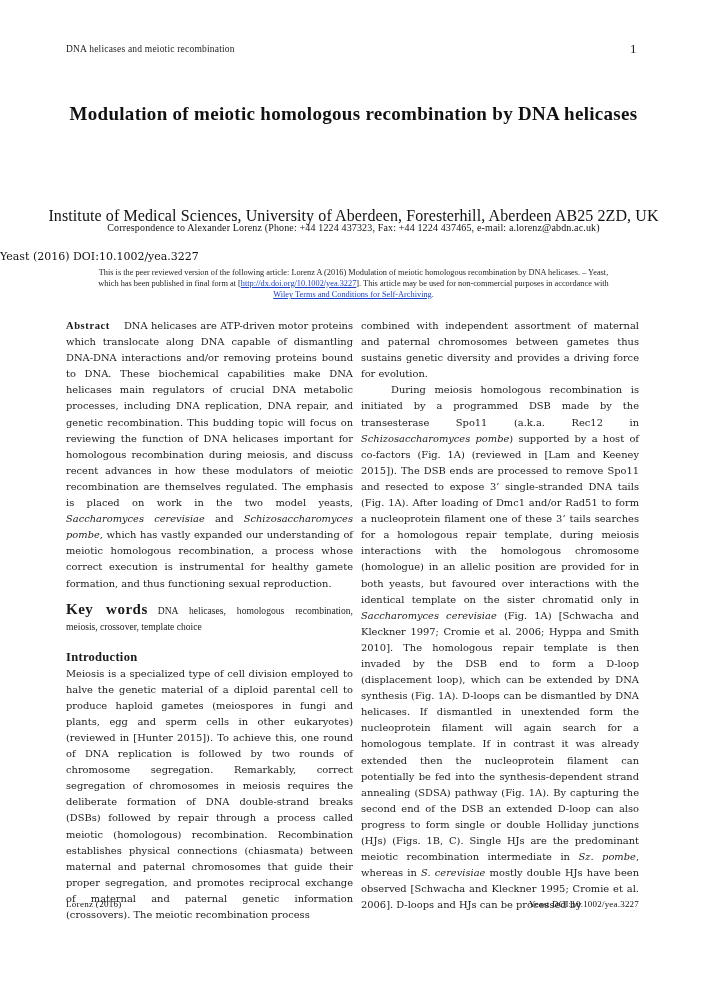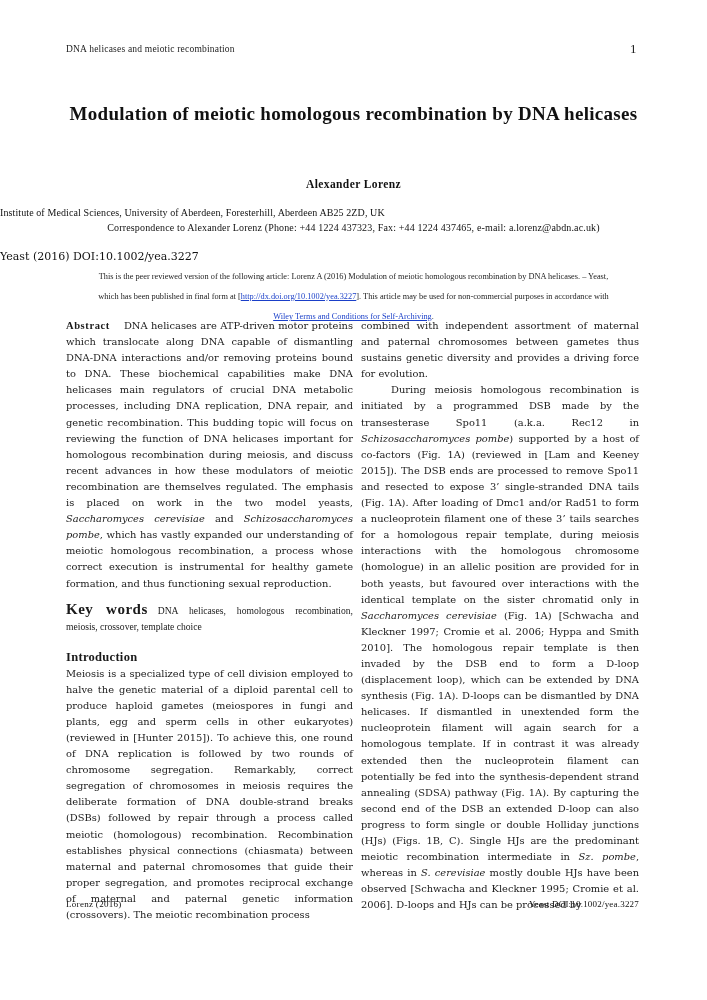--- a/index.html
+++ b/index.html
@@ -2,24 +2,24 @@
 <html><head>
   <meta charset="utf-8">
   <style>
     html, body { margin: 0; padding: 0; background: #ffffff; }
     body { width: 707px; height: 1000px; position: relative; overflow: hidden; color: #111; }
     .page { position: absolute; left: 0; top: 0; width: 707px; height: 981px; }
     .running-head { position: absolute; left: 66px; top: 44px; font-family: "Liberation Serif", serif; font-size: 9.5px; letter-spacing: 0.2px; color: #222; }
     .page-num { position: absolute; left: 630px; top: 41px; font-family: "Liberation Serif", serif; font-size: 13px; color: #222; }
     .title { position: absolute; left: 60px; top: 100px; width: 587px; text-align: center; font-family: "Liberation Serif", serif; font-weight: bold; font-size: 19px; line-height: 28px; letter-spacing: 0.3px; color: #111; }
     .author { position: absolute; left: 0; top: 178px; width: 707px; text-align: center; font-family: "Liberation Serif", serif; font-weight: bold; font-size: 11.5px; letter-spacing: 0.4px; }
-    .affil { position: absolute; left: 0; top: 207px; width: 707px; text-align: left; font-family: "Liberation Serif", serif; font-size: 10px; letter-spacing: 0.1px; }
+    .affil { position: absolute; left: 0; top: 207px; width: 707px; text-align: center; font-family: "Liberation Serif", serif; font-size: 16px; letter-spacing: 0.1px; }
     .corresp { position: absolute; left: 0; top: 222px; width: 707px; text-align: center; font-family: "Liberation Serif", serif; font-size: 10px; letter-spacing: 0.15px; }
     .journal { position: absolute; left: 0; top: 250px; width: 707px; text-align: left; font-family: "DejaVu Serif", serif; font-size: 11px; }
-    .notice { position: absolute; left: 90px; top: 267px; width: 527px; text-align: center; font-family: "Liberation Serif", serif; font-size: 8.3px; line-height: 20px; color: #222; }
+    .notice { position: absolute; left: 90px; top: 267px; width: 527px; text-align: center; font-family: "Liberation Serif", serif; font-size: 8.3px; line-height: 11px; color: #222; }
     .notice a { color: #1a3fc8; text-decoration: underline; }
     .col { position: absolute; top: 318px; font-family: "DejaVu Serif", serif; font-size: 9.9px; line-height: 16.1px; text-align: justify; color: #1a1a1a; }
     .col-left { left: 66px; width: 287px; }
     .col-right { left: 361px; width: 278px; }
     .col p { margin: 0; }
     .indent { text-indent: 30px; }
     .label-bold { font-family: "Liberation Serif", serif; font-weight: bold; font-size: 10.5px; letter-spacing: 0.6px; margin-right: 14px; }
     .keywords { margin-top: 9px !important; font-family: "Liberation Serif", serif; font-size: 9.6px; line-height: 16px; }
     .kw-label { font-family: "Liberation Serif", serif; font-weight: bold; font-size: 15px; letter-spacing: 0.5px; margin-right: 10px; }
     .section-head { margin-top: 14px !important; font-family: "Liberation Serif", serif; font-weight: bold; font-size: 12.5px; line-height: 17px; letter-spacing: 0.3px; }
@@ -29,21 +29,20 @@
   </style>
 </head>
 <body>
 
 <div class="page">
 
   <div class="running-head">DNA helicases and meiotic recombination</div>
   <div class="page-num">1</div>
 
   <div class="title">Modulation of meiotic homologous recombination by DNA helicases</div>
-  <div class="author">Alexander Lorenz</div>
   <div class="affil">Institute of Medical Sciences, University of Aberdeen, Foresterhill, Aberdeen AB25 2ZD, UK</div>
   <div class="corresp">Correspondence to Alexander Lorenz (Phone: +44 1224 437323, Fax: +44 1224 437465, e-mail: a.lorenz@abdn.ac.uk)</div>
 
   <div class="journal">Yeast (2016) DOI:10.1002/yea.3227</div>
 
   <div class="notice">
     <span>This is the peer reviewed version of the following article: Lorenz A (2016) Modulation of meiotic homologous recombination by DNA helicases. – Yeast, which has been published in final form at [</span><a href="#">http://dx.doi.org/10.1002/yea.3227</a><span>]. This article may be used for non-commercial purposes in accordance with </span><a href="#">Wiley Terms and Conditions for Self-Archiving</a><span>.</span>
   </div>
 
   <div class="col col-left">

